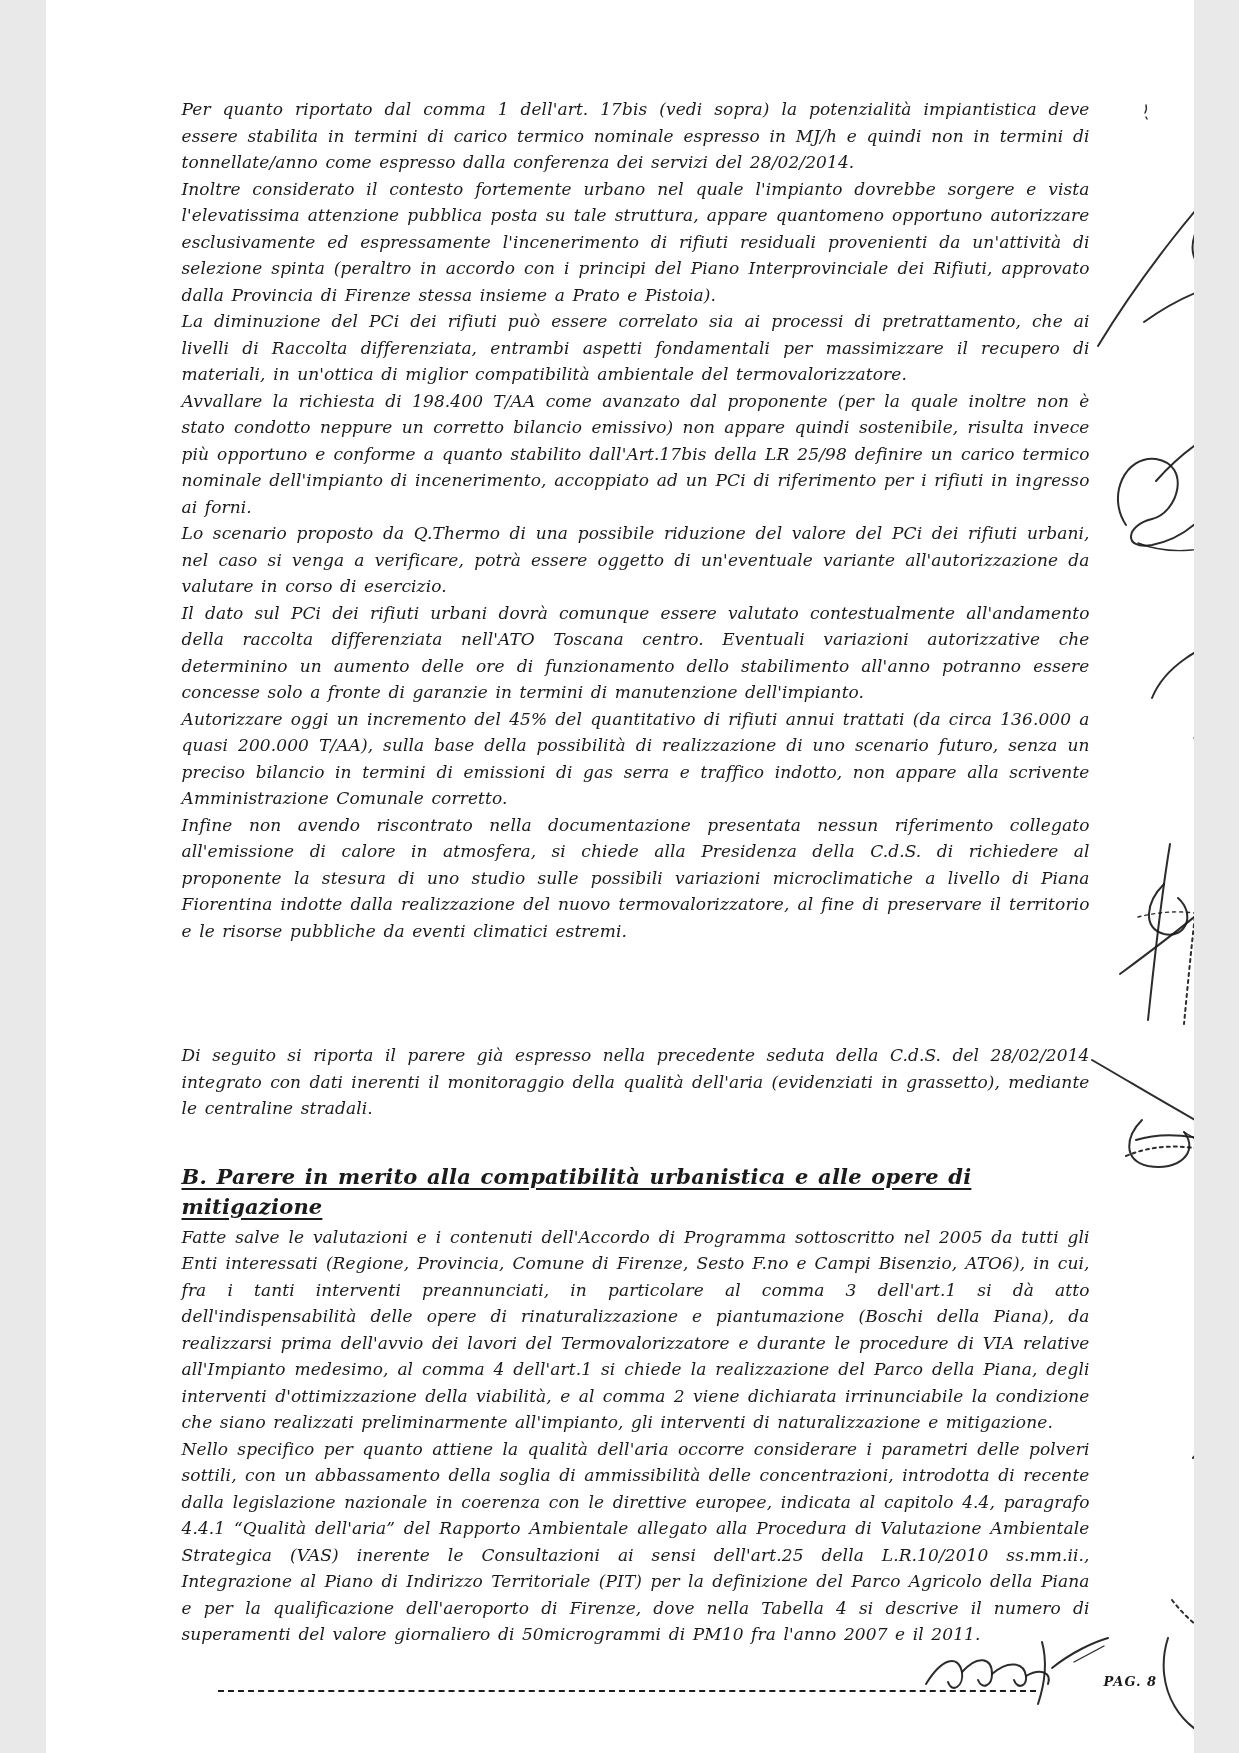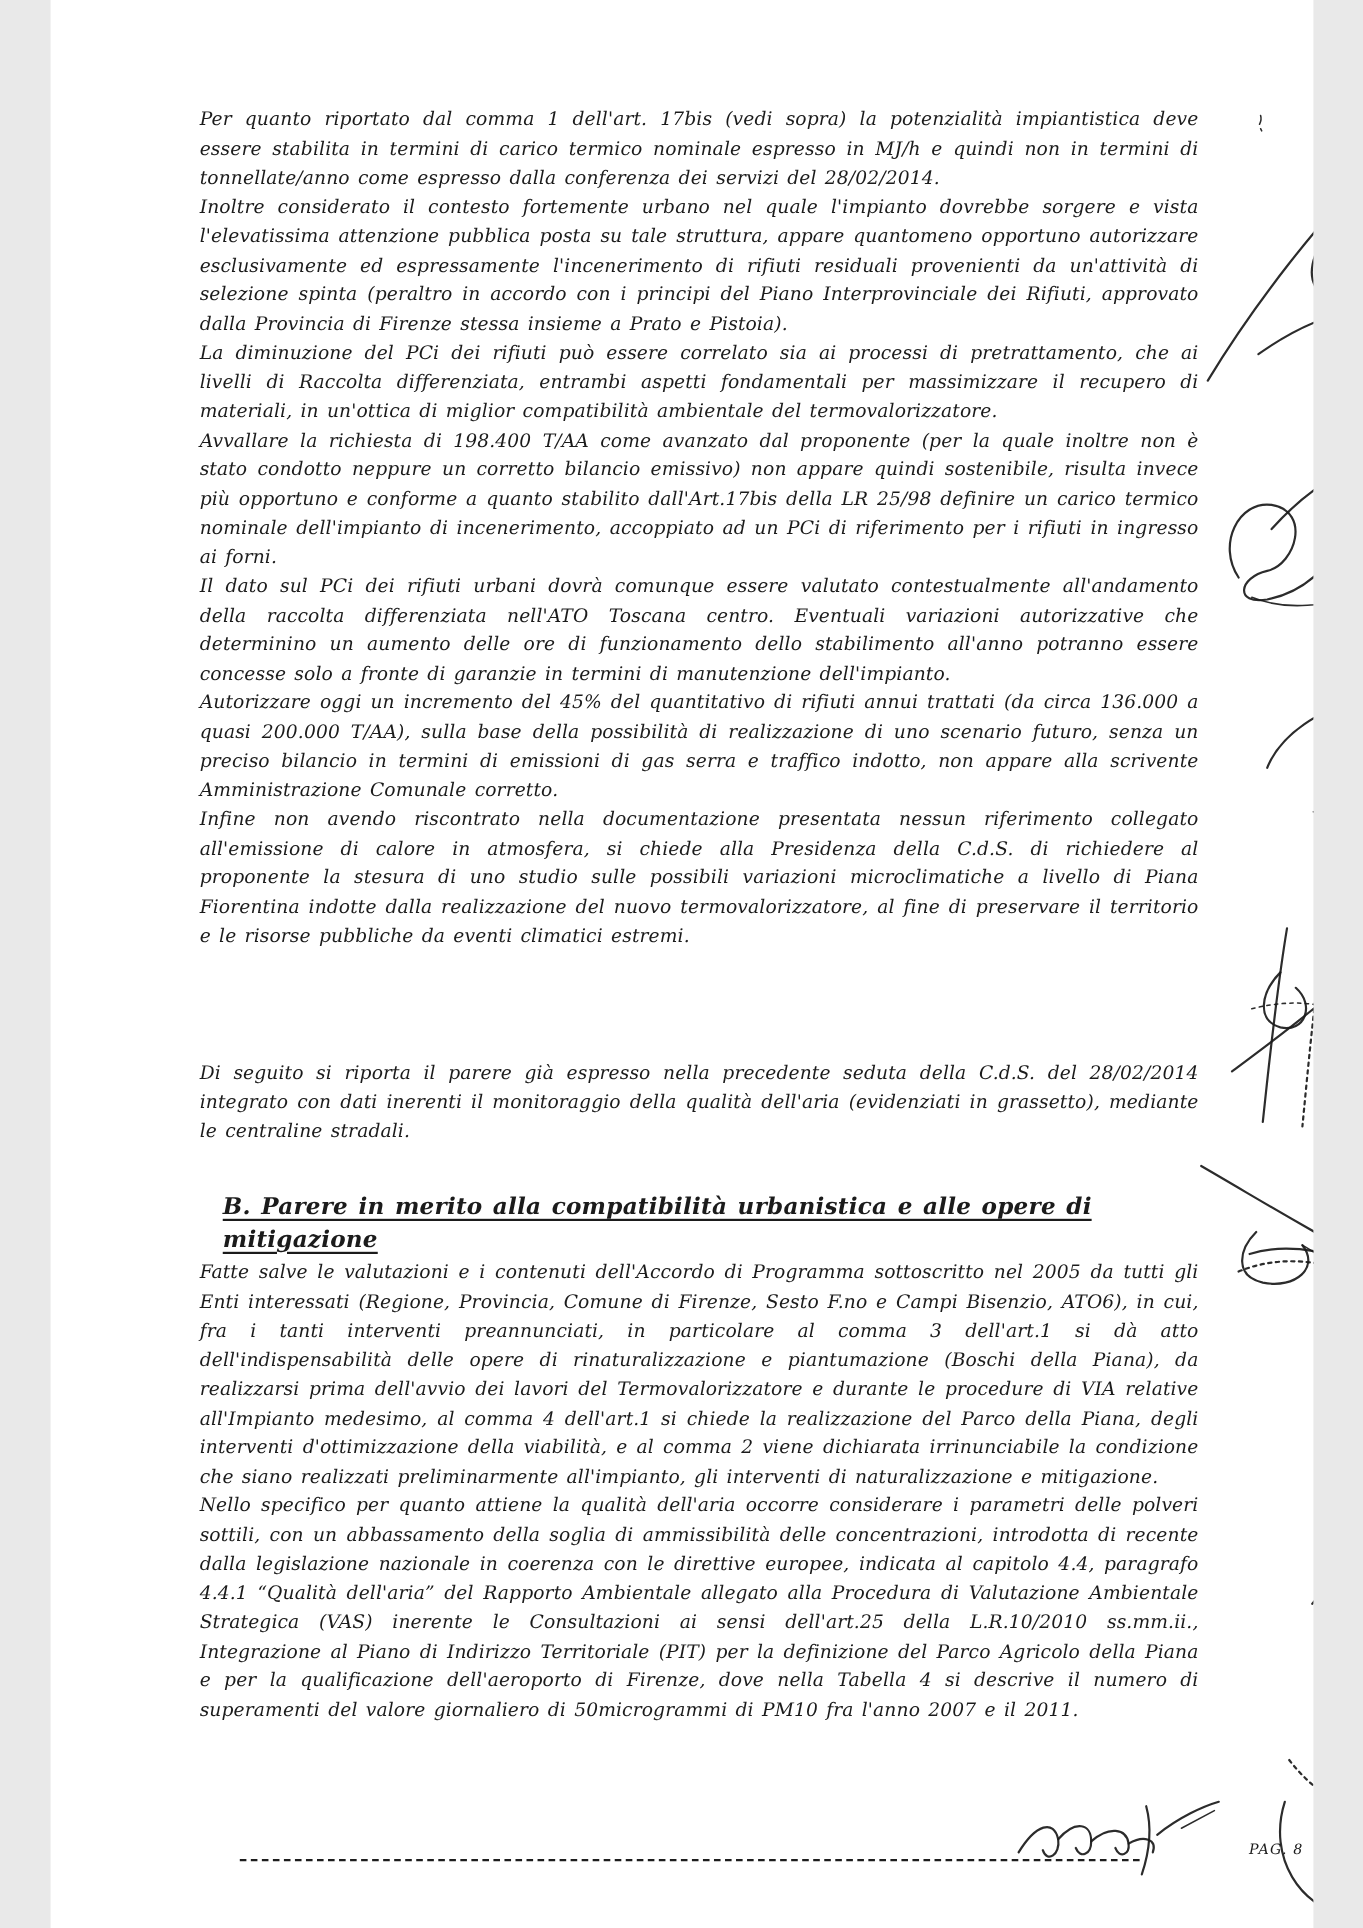--- a/index.html
+++ b/index.html
@@ -28,57 +28,57 @@
     margin-top:40px;
     margin-bottom:2px;
     font-size:21px;
     font-weight:bold;
     line-height:30px;
     text-decoration:underline;
     text-decoration-thickness:2px;
     text-underline-offset:4px;
     letter-spacing:0.2px;
     text-align:left;
-    margin-left:21px;
   }
   .useg{
     text-decoration-thickness:1.5px;
     text-underline-offset:3px;
   }
   .sig{position:absolute;pointer-events:none;}
   .sig svg{display:block;}
   .sig path{fill:none;stroke:#1a1a1a;stroke-width:2;stroke-linecap:round;stroke-linejoin:round;opacity:0.92;}
   .sig .thin{stroke-width:1.4;}
   .sig .dash{stroke-dasharray:3 4;}
   .footer-line{
     position:absolute;
     left:172px;top:1690px;width:818px;
     border-top:2px dashed #1d1d1d;
     height:0;
   }
   .page-label{
     position:absolute;
-    left:1090px;top:1674px;
+    left:1058px;top:1674px;
     font-size:13px;
-    font-weight:normal;
+    font-weight:bold;
     font-style:italic;
     letter-spacing:1px;
     white-space:nowrap;
   }
 </style>
 </head>
 <body>
 
 <div class="page">
 
   <div class="text-block">
     <p class="para">Per quanto riportato dal comma 1 dell'art. 17bis (vedi sopra) la potenzialità impiantistica deve essere stabilita in termini di carico termico nominale espresso in MJ/h e quindi non in termini di tonnellate/anno come espresso dalla conferenza dei servizi del 28/02/2014.</p>
     <p class="para">Inoltre considerato il contesto fortemente urbano nel quale l'impianto dovrebbe sorgere e vista l'elevatissima attenzione pubblica posta su tale struttura, appare quantomeno opportuno autorizzare esclusivamente ed espressamente l'incenerimento di rifiuti residuali provenienti da un'attività di selezione spinta (peraltro in accordo con i principi del Piano Interprovinciale dei Rifiuti, approvato dalla Provincia di Firenze stessa insieme a Prato e Pistoia).</p>
     <p class="para">La diminuzione del PCi dei rifiuti può essere correlato sia ai processi di pretrattamento, che ai livelli di Raccolta differenziata, entrambi aspetti fondamentali per massimizzare il recupero di materiali, in un'ottica di miglior compatibilità ambientale del termovalorizzatore.</p>
     <p class="para">Avvallare la richiesta di 198.400 T/AA come avanzato dal proponente (per la quale inoltre non è stato condotto neppure un corretto bilancio emissivo) non appare quindi sostenibile, risulta invece più opportuno e conforme a quanto stabilito dall'Art.17bis della LR 25/98 definire un carico termico nominale dell'impianto di incenerimento, accoppiato ad un PCi di riferimento per i rifiuti in ingresso ai forni.</p>
+    <p class="para">Lo scenario proposto da Q.Thermo di una possibile riduzione del valore del PCi dei rifiuti urbani, nel caso si venga a verificare, potrà essere oggetto di un'eventuale variante all'autorizzazione da valutare in corso di esercizio.</p>
     <p class="para">Il dato sul PCi dei rifiuti urbani dovrà comunque essere valutato contestualmente all'andamento della raccolta differenziata nell'ATO Toscana centro. Eventuali variazioni autorizzative che determinino un aumento delle ore di funzionamento dello stabilimento all'anno potranno essere concesse solo a fronte di garanzie in termini di manutenzione dell'impianto.</p>
     <p class="para">Autorizzare oggi un incremento del 45% del quantitativo di rifiuti annui trattati (da circa 136.000 a quasi 200.000 T/AA), sulla base della possibilità di realizzazione di uno scenario futuro, senza un preciso bilancio in termini di emissioni di gas serra e traffico indotto, non appare alla scrivente Amministrazione Comunale corretto.</p>
     <p class="para">Infine non avendo riscontrato nella documentazione presentata nessun riferimento collegato all'emissione di calore in atmosfera, si chiede alla Presidenza della C.d.S. di richiedere al proponente la stesura di uno studio sulle possibili variazioni microclimatiche a livello di Piana Fiorentina indotte dalla realizzazione del nuovo termovalorizzatore, al fine di preservare il territorio e le risorse pubbliche da eventi climatici estremi.</p>
 
     <p class="para note">Di seguito si riporta il parere già espresso nella precedente seduta della C.d.S. del 28/02/2014 integrato con dati inerenti il monitoraggio della qualità dell'aria (evidenziati in grassetto), mediante le centraline stradali.</p>
 
     <h2 class="heading">B. Parere in merito alla compatibilità urbanistica e alle opere di mitigazione</h2>
 
     <p class="para"><span>Fatte salve le valutazioni e i contenuti dell'Accordo di Programma sottoscritto nel 2005 da tutti gli Enti interessati (Regione, Provincia, Comune di Firenze, Sesto F.no e Campi Bisenzio, ATO6), in cui, fra i tanti interventi preannunciati, in particolare al comma 3 dell'art.1 si dà atto </span><span class="useg">dell'indispensabilità delle opere di rinaturalizzazione e piantumazione (Boschi della Piana), da realizzarsi prima dell'avvio dei lavori del Termovalorizzatore e durante le procedure di VIA</span><span> relative all'Impianto medesimo, al comma 4 dell'art.1 si chiede la realizzazione del Parco della Piana, degli interventi d'ottimizzazione della viabilità, e al comma 2 viene dichiarata irrinunciabile la condizione che siano realizzati preliminarmente all'impianto, gli interventi di naturalizzazione e mitigazione.</span></p>
 

